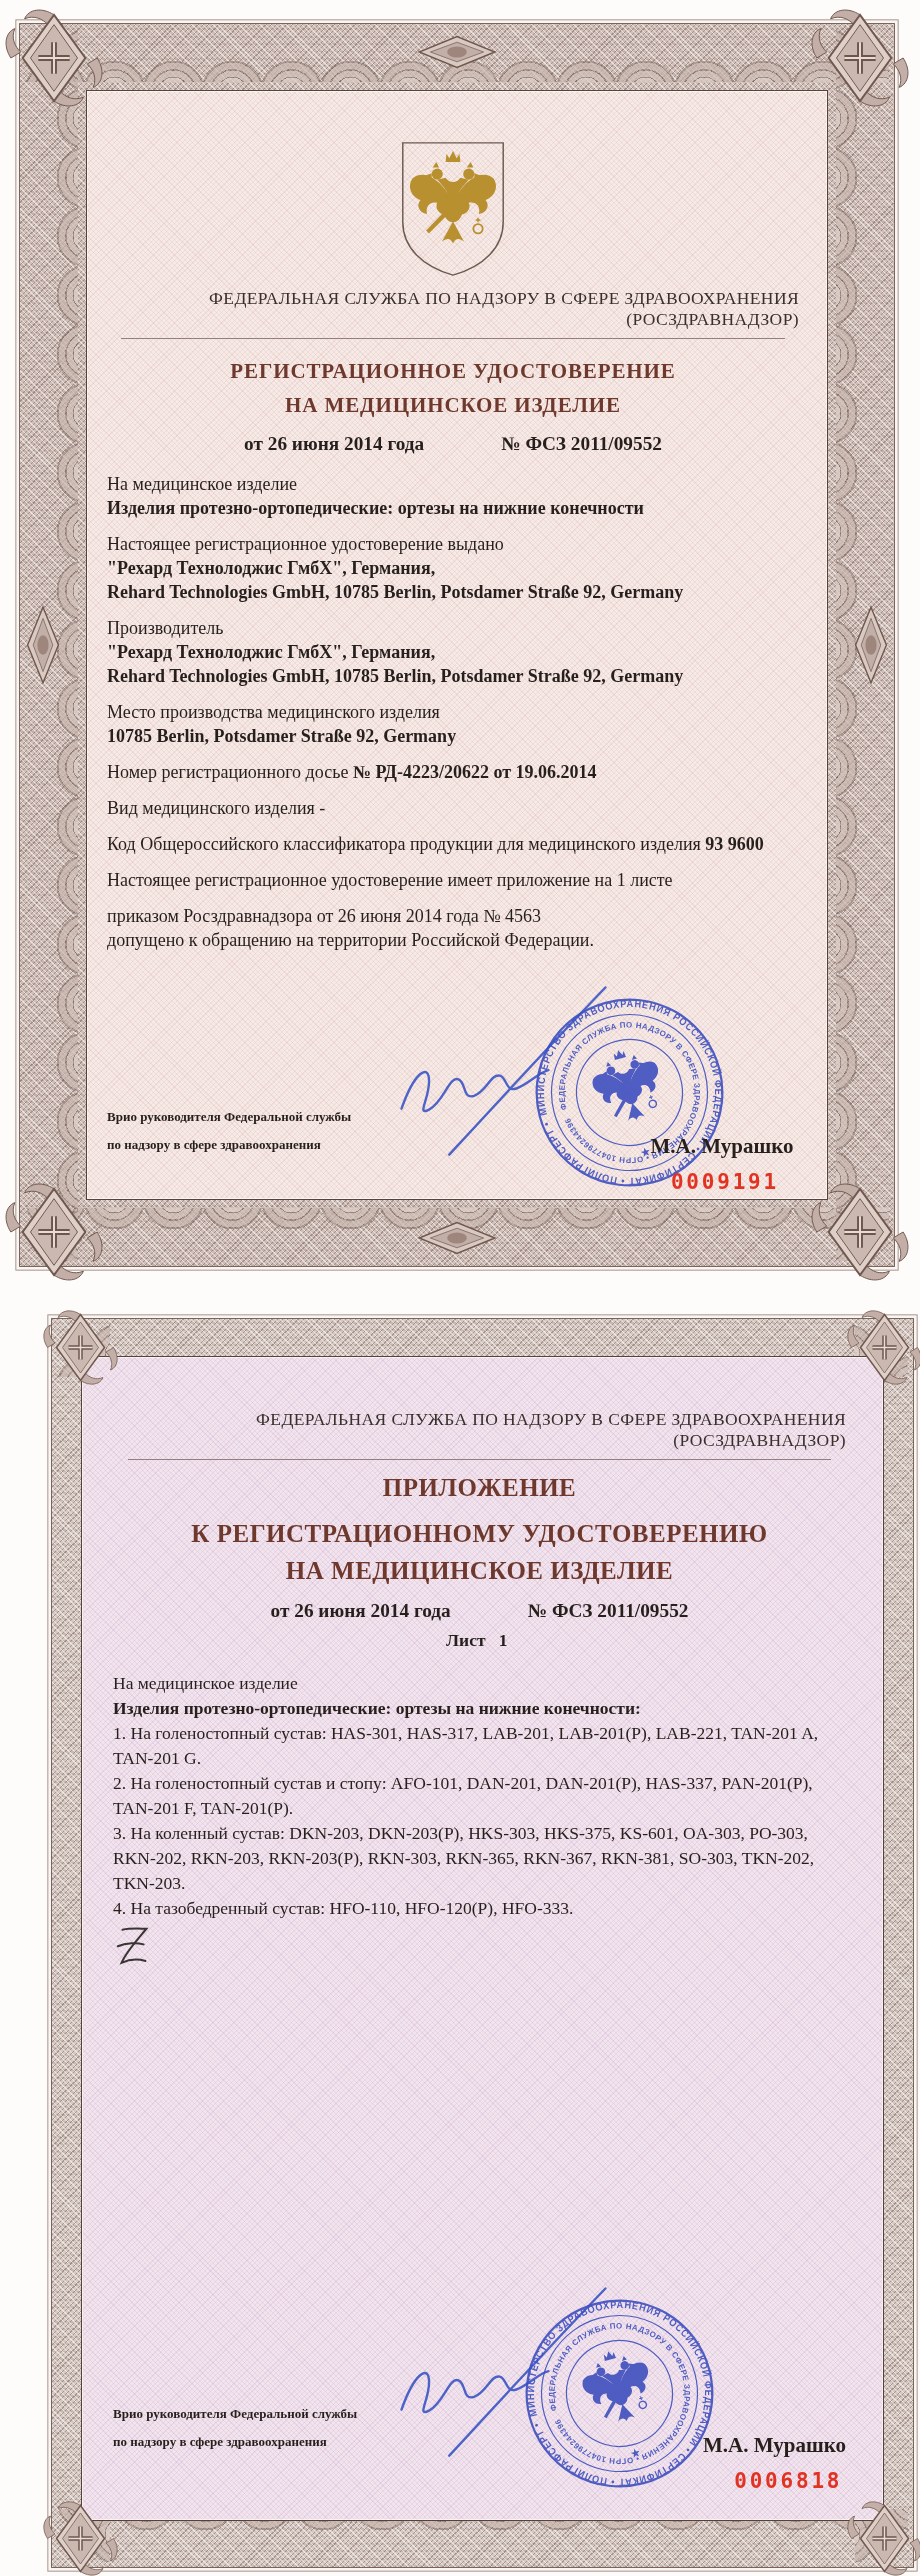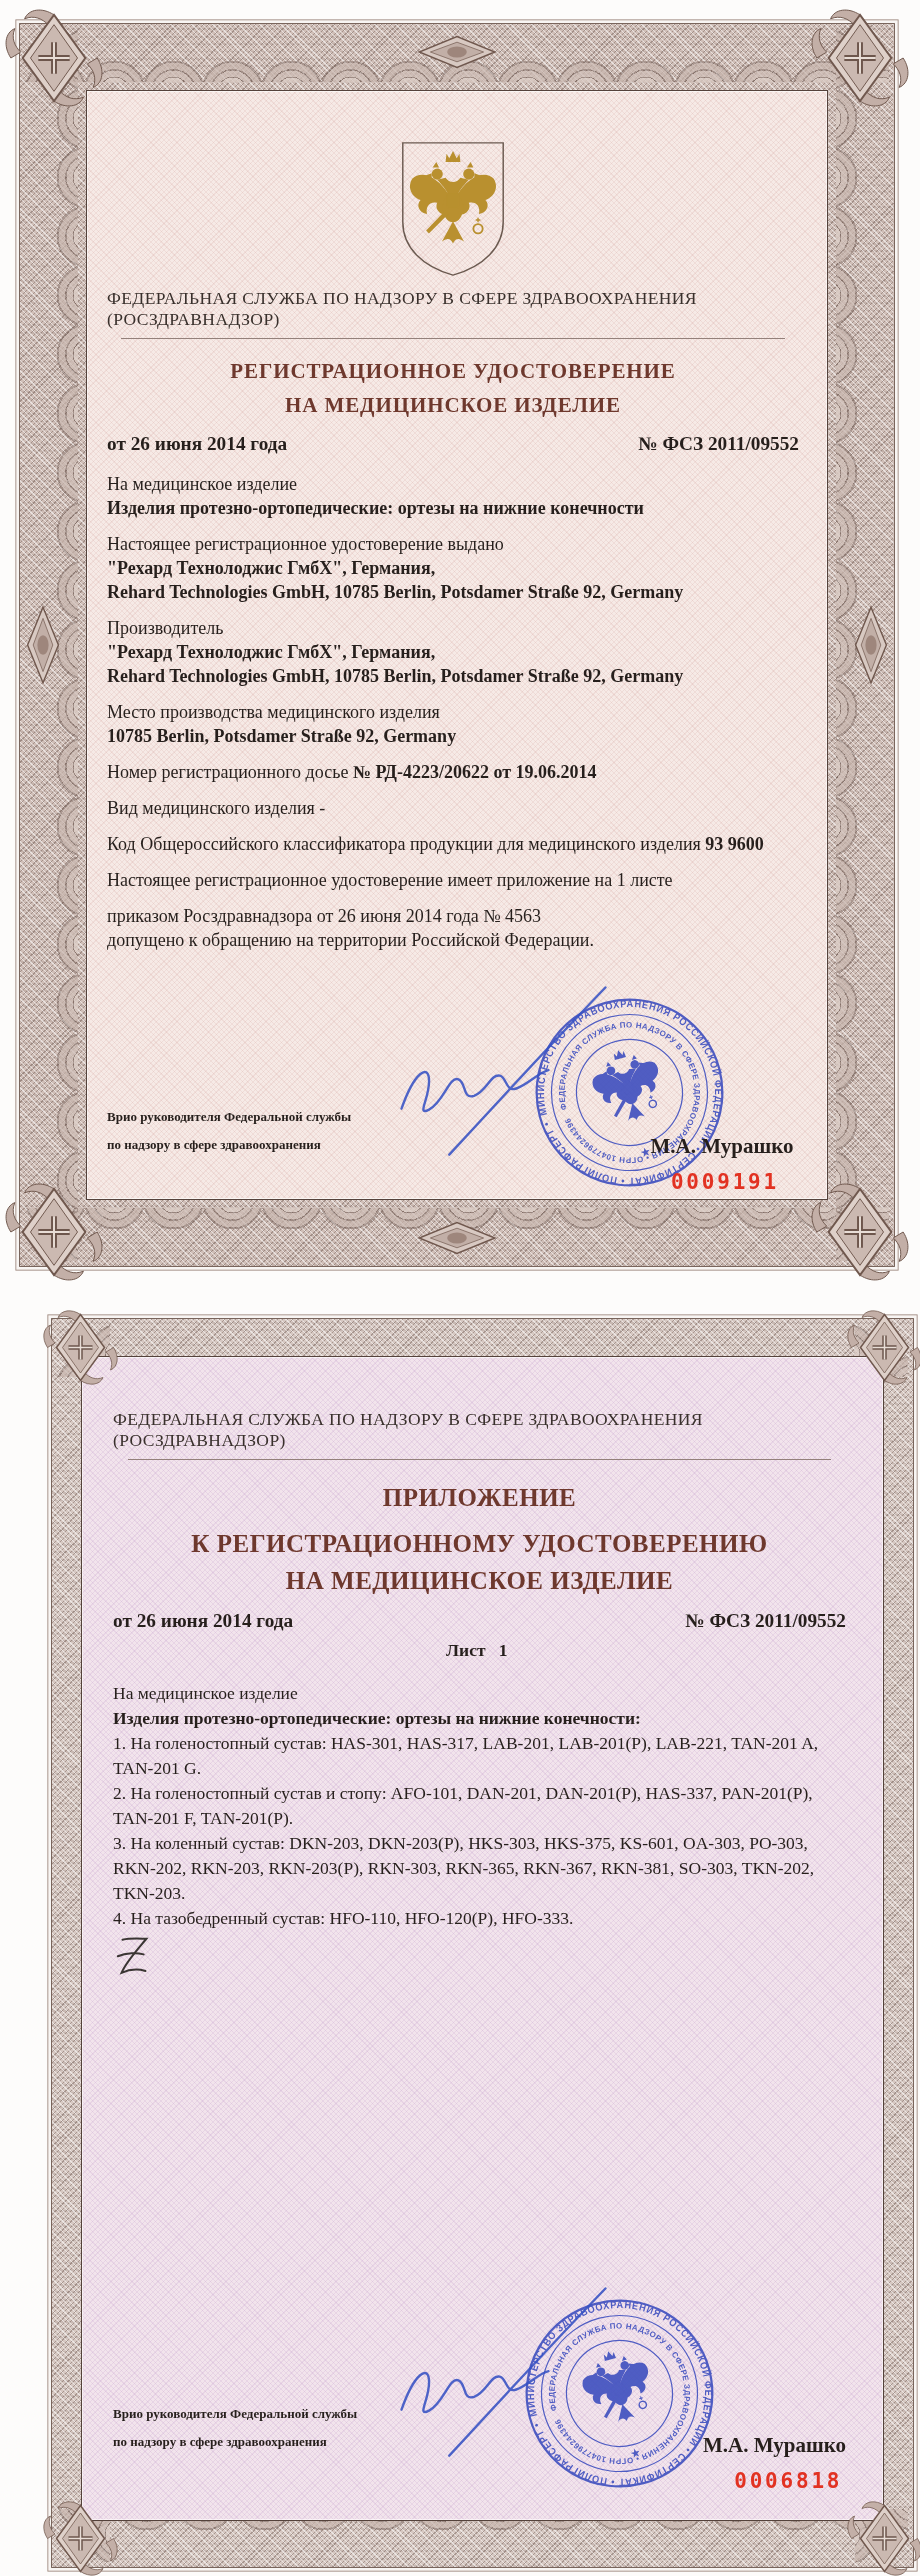--- a/index.html
+++ b/index.html
@@ -63,27 +63,27 @@
   }
   .panel2{
     background-color:#f2e4ec;
     background-image:
       repeating-linear-gradient(45deg, rgba(190,150,200,.20) 0 0.9px, transparent 0.9px 3.7px),
       repeating-linear-gradient(-45deg, rgba(190,150,200,.20) 0 0.9px, transparent 0.9px 3.7px);
     padding:0 37px 22px 31px;
   }
   
   .emblem{display:block;margin:48px auto 0;width:116px;height:140px;}
-  .agency{margin-top:9.2px;text-align:left;font-size:17.5px;line-height:21px;letter-spacing:0.4px;color:#39302c;}
+  .agency{margin-top:9.2px;text-align:right;font-size:17.5px;line-height:21px;letter-spacing:0.4px;color:#39302c;}
   .rule{margin:8.3px auto 0;width:96%;border:0;border-top:0.9px solid #93807a;height:0;}
   .big-title{margin-top:14.7px;text-align:center;font-weight:bold;color:#6e382d;}
   .t1{font-size:21px;line-height:34px;letter-spacing:0.9px;}
   .t2{font-size:25px;line-height:37px;letter-spacing:0.5px;}
-  .t2.first{margin-top:19px;}
-  .daterow{margin-top:11px;display:flex;justify-content:space-between;gap:77px;font-weight:bold;font-size:19.3px;}
+  .t2.first{margin-top:9px;}
+  .daterow{margin-top:11px;display:flex;justify-content:center;gap:77px;font-weight:bold;font-size:19.3px;}
   .sheet{margin-top:7.4px;text-align:center;font-weight:bold;font-size:17.5px;white-space:pre;padding-right:5.5px;}
   .body1{margin-top:16.6px;}
   p.ln{margin:0;font-size:18px;line-height:24px;}
   .panel2 p.ln{font-size:17.5px;line-height:25px;}
   p.mt{margin-top:12px;}
   .bold{font-weight:bold;}
   .zmark{margin:5.5px 0 0 1.8px;width:37px;height:46px;}
   
   .sign-area{position:relative;margin-top:auto;height:184px;}
   .cert2 .sign-area{height:212px;}

